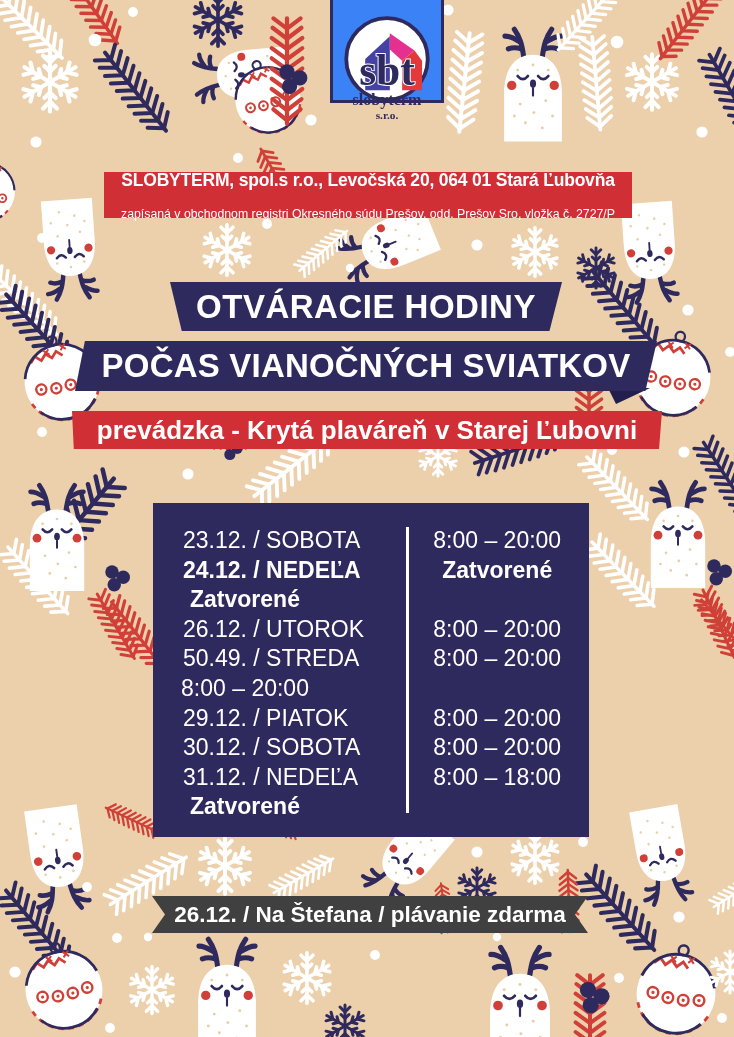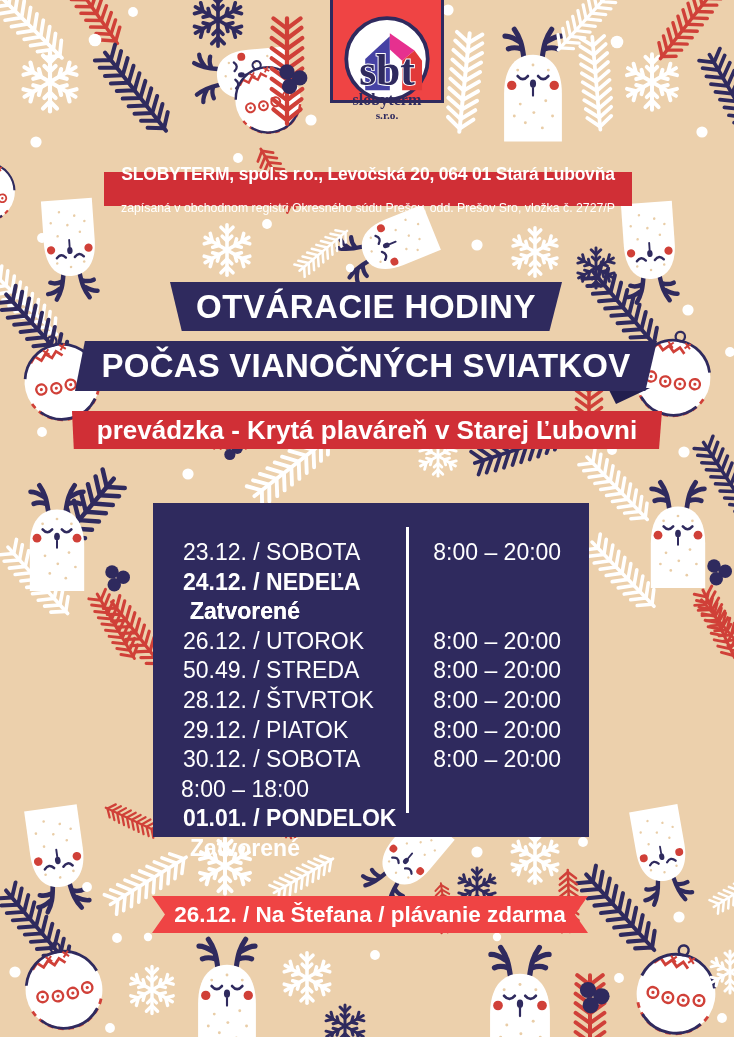--- a/index.html
+++ b/index.html
@@ -5,52 +5,52 @@
   html,body{margin:0;padding:0;background:#888;}
   .poster{
     position:relative;width:734px;height:1037px;overflow:hidden;
     background:#ecd0ac;
     font-family:"Liberation Sans",sans-serif;
   }
   .bg{position:absolute;left:0;top:0;z-index:0;}
   .layer{position:absolute;z-index:2;}
 
   
-  .logo-box{left:330px;top:0;width:114px;height:103px;background:#ef4444;border:3px solid #2f2a5e;border-top:none;box-sizing:border-box;}
+  .logo-box{left:330px;top:0;width:114px;height:103px;background:#3b82f6;border:3px solid #2f2a5e;border-top:none;box-sizing:border-box;}
   .logo-box svg{display:block;}
 
   
-  .address{left:104px;top:172px;width:528px;height:34px;background:#d02f36;color:#fff;
+  .address{left:104px;top:172px;width:528px;height:46px;background:#d02f36;color:#fff;
     display:flex;flex-direction:column;justify-content:center;align-items:center;text-align:center;}
   .address .l1{font-size:17.5px;font-weight:700;letter-spacing:-0.2px;white-space:nowrap;}
   .address .l2{font-size:12.3px;margin-top:16px;white-space:nowrap;}
 
   
   .ribbon{background:#2f2a5e;color:#fff;display:flex;align-items:center;justify-content:center;
     font-weight:700;white-space:nowrap;}
   .ribbon1{left:170px;top:282px;width:392px;height:49px;font-size:33px;letter-spacing:0.5px;
     clip-path:polygon(0 0,100% 0,96.8% 100%,3% 100%);}
   .ribbon2{left:75px;top:341px;width:582px;height:50px;font-size:33px;letter-spacing:0.2px;
     clip-path:polygon(1.7% 0,100% 0,98% 100%,0 100%);}
 
   
   .venue{left:72px;top:411px;width:590px;height:38px;background:#d02f36;color:#fff;
     display:flex;align-items:center;justify-content:center;font-size:26px;font-weight:700;white-space:nowrap;
     clip-path:polygon(0 0,100% 0,99.5% 100%,0.3% 100%);}
 
   
-  .table{left:153px;top:503px;width:436px;height:334px;background:#2f2a5e;color:#fff;box-sizing:border-box;padding-top:35px;}
+  .table{left:153px;top:503px;width:436px;height:334px;background:#2f2a5e;color:#fff;box-sizing:border-box;padding-top:23px;}
   .divider{position:absolute;left:253px;top:24px;width:2.5px;height:286px;background:#fff;}
   .s-row{display:flex;height:29.6px;line-height:29.6px;font-size:23px;font-weight:400;}
-  .s-row[data-bold="true"]{font-weight:700;flex-direction:column;}
+  .s-row[data-bold="true"]{font-weight:700;}
   .s-date{width:253px;box-sizing:border-box;padding-left:30px;white-space:nowrap;}
   .s-hours{width:184px;text-align:center;white-space:nowrap;}
 
   
-  .footer{left:152px;top:896px;width:436px;height:37px;background:#ef4444;color:#fff;
+  .footer{left:152px;top:896px;width:436px;height:37px;background:#404040;color:#fff;
     display:flex;align-items:center;justify-content:center;font-size:22.5px;font-weight:700;white-space:nowrap;
     clip-path:polygon(0 0,100% 0,calc(100% - 13px) 50%,100% 100%,0 100%,13px 50%);}
 </style>
 </head>
 <body>
 
 <div class="poster">
 
   <svg class="bg" width="734" height="1037" viewBox="0 0 734 1037">
     <defs>
@@ -282,35 +282,34 @@
     </div>
     <div class="s-row" data-bold="false">
       <div class="s-date">26.12. / UTOROK</div>
       <div class="s-hours">8:00 – 20:00</div>
     </div>
     <div class="s-row" data-bold="false">
       <div class="s-date">50.49. / STREDA</div>
       <div class="s-hours">8:00 – 20:00</div>
     </div>
     <div class="s-row" data-bold="false">
-      <div class="s-date">28.12. / ŠTVRTOK</div>
       <div class="s-hours">8:00 – 20:00</div>
     </div>
     <div class="s-row" data-bold="false">
       <div class="s-date">29.12. / PIATOK</div>
       <div class="s-hours">8:00 – 20:00</div>
     </div>
     <div class="s-row" data-bold="false">
       <div class="s-date">30.12. / SOBOTA</div>
       <div class="s-hours">8:00 – 20:00</div>
     </div>
     <div class="s-row" data-bold="false">
+      <div class="s-date">31.12. / NEDEĽA</div>
       <div class="s-hours">8:00 – 18:00</div>
     </div>
     <div class="s-row" data-bold="true">
-      <div class="s-date">01.01. / PONDELOK</div>
       <div class="s-hours">Zatvorené</div>
     </div>
   </div>
 
   <div class="layer footer">26.12. / Na Štefana / plávanie zdarma</div>
 
 </div>
 
 </body></html>

